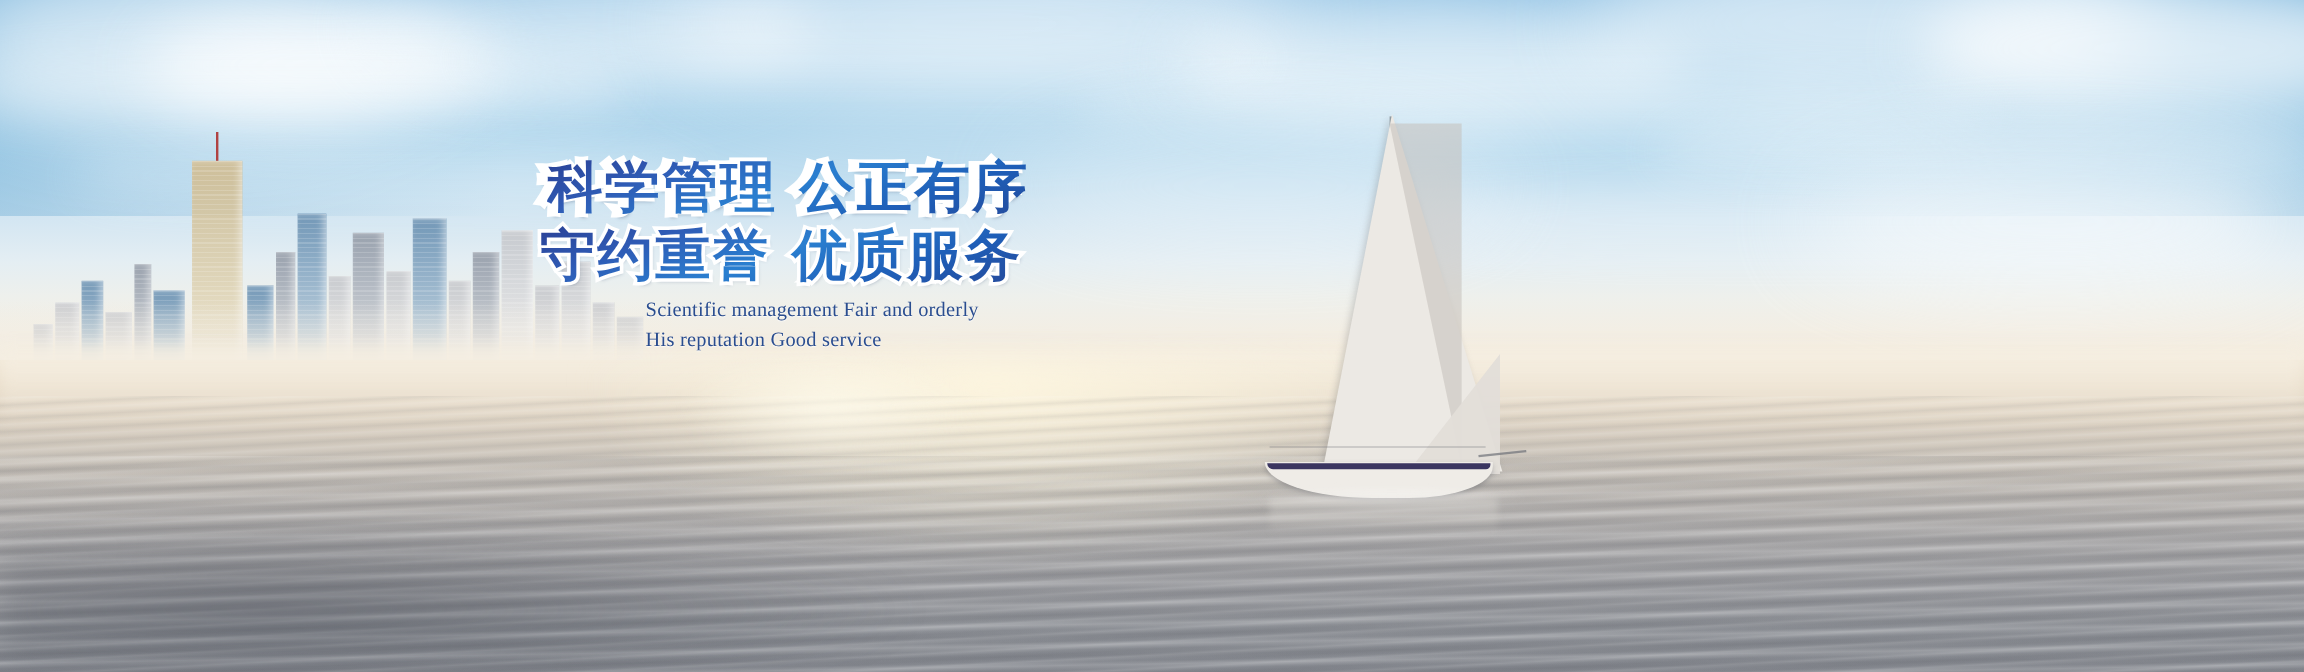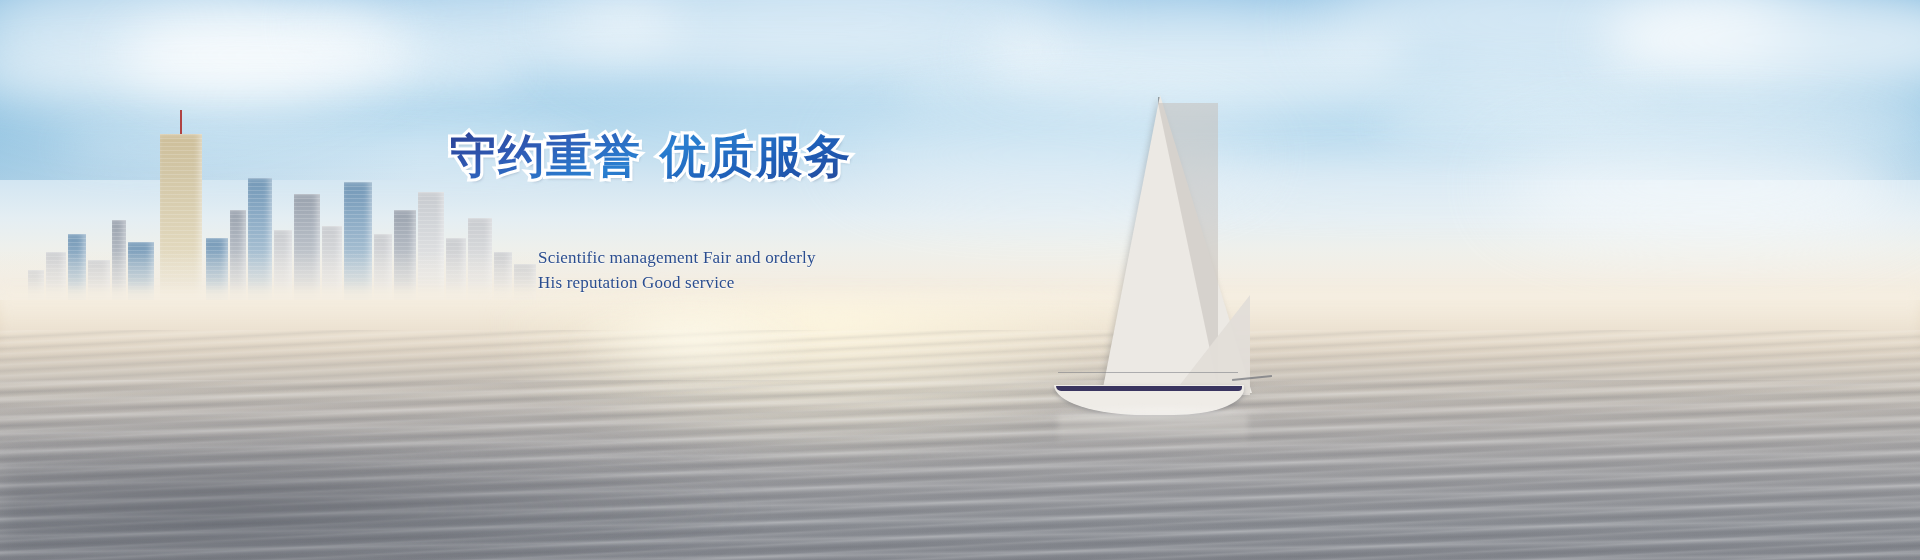--- a/index.html
+++ b/index.html
@@ -345,20 +345,24 @@
     <div class="jib"></div>
     <div class="deck-rail"></div>
     <div class="hull"></div>
     <div class="hull-stripe"></div>
     <div class="bowsprit"></div>
     <div class="boat-wake"></div>
     <div class="boat-reflect"></div>
   </div>
 
   <div class="slogan">
+    <div class="cn-wrap cn-line1">
+      <div class="cn-outline">科学管理  公正有序</div>
+      <div class="cn-line cn-fill">科学管理  公正有序</div>
+    </div>
     <div class="cn-wrap cn-line2">
       <div class="cn-outline">守约重誉  优质服务</div>
       <div class="cn-line cn-fill">守约重誉  优质服务</div>
     </div>
   </div>
 
   <div class="en en2">His reputation Good service</div>
   <div class="en en1">Scientific management Fair and orderly</div>
 
   <div class="flare"></div>

